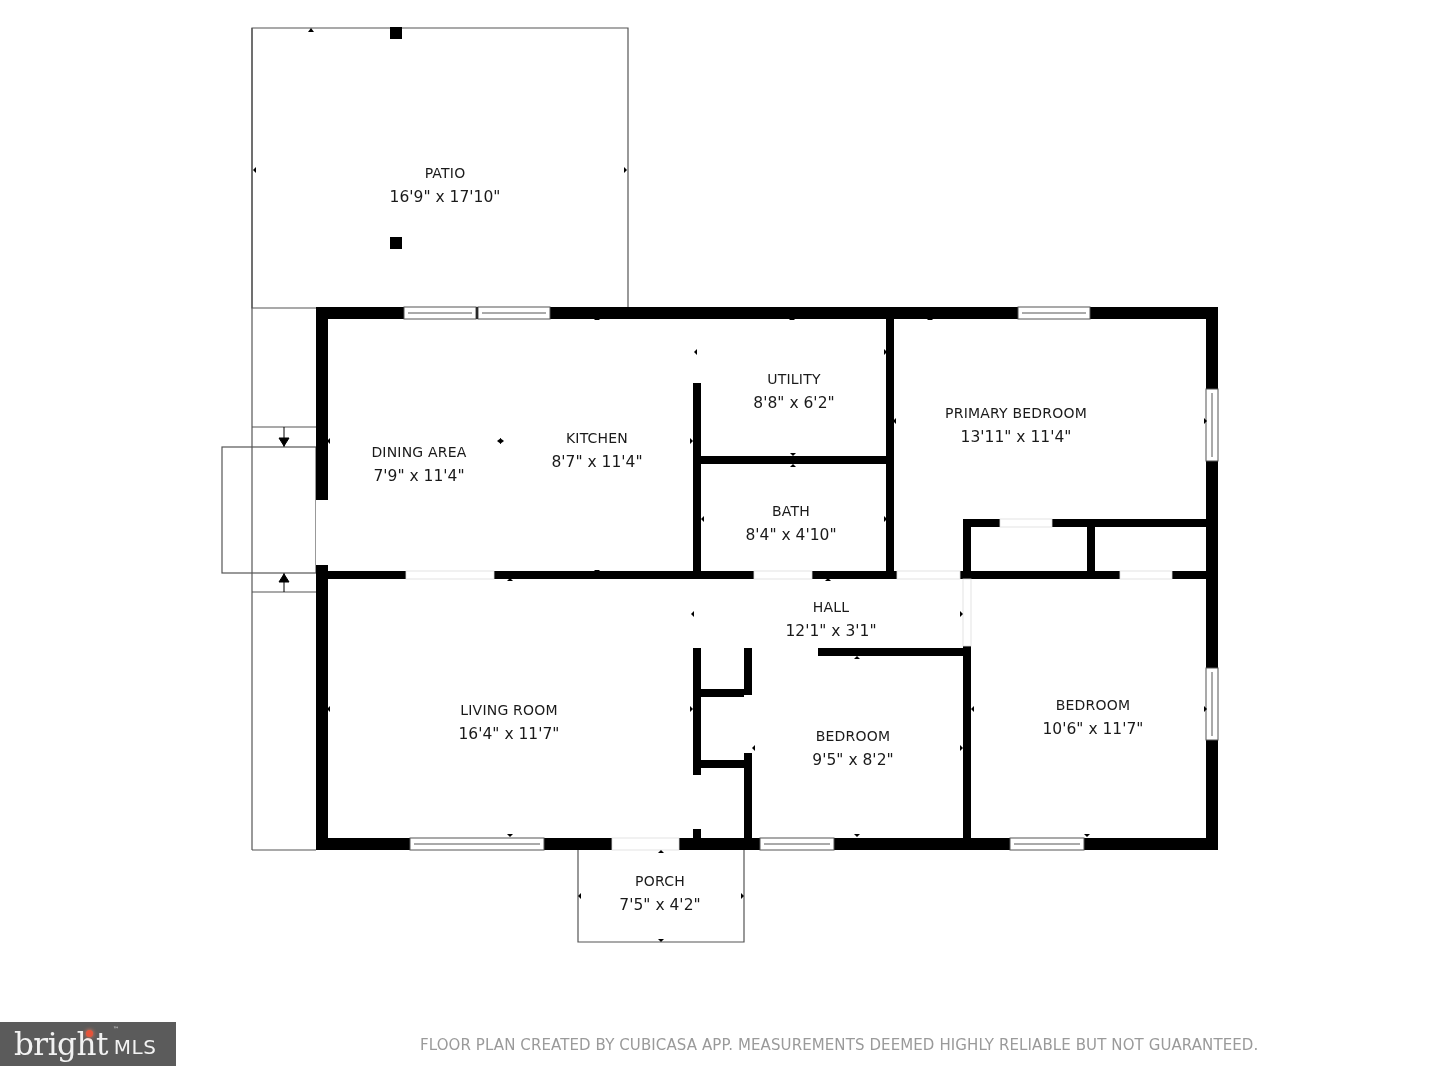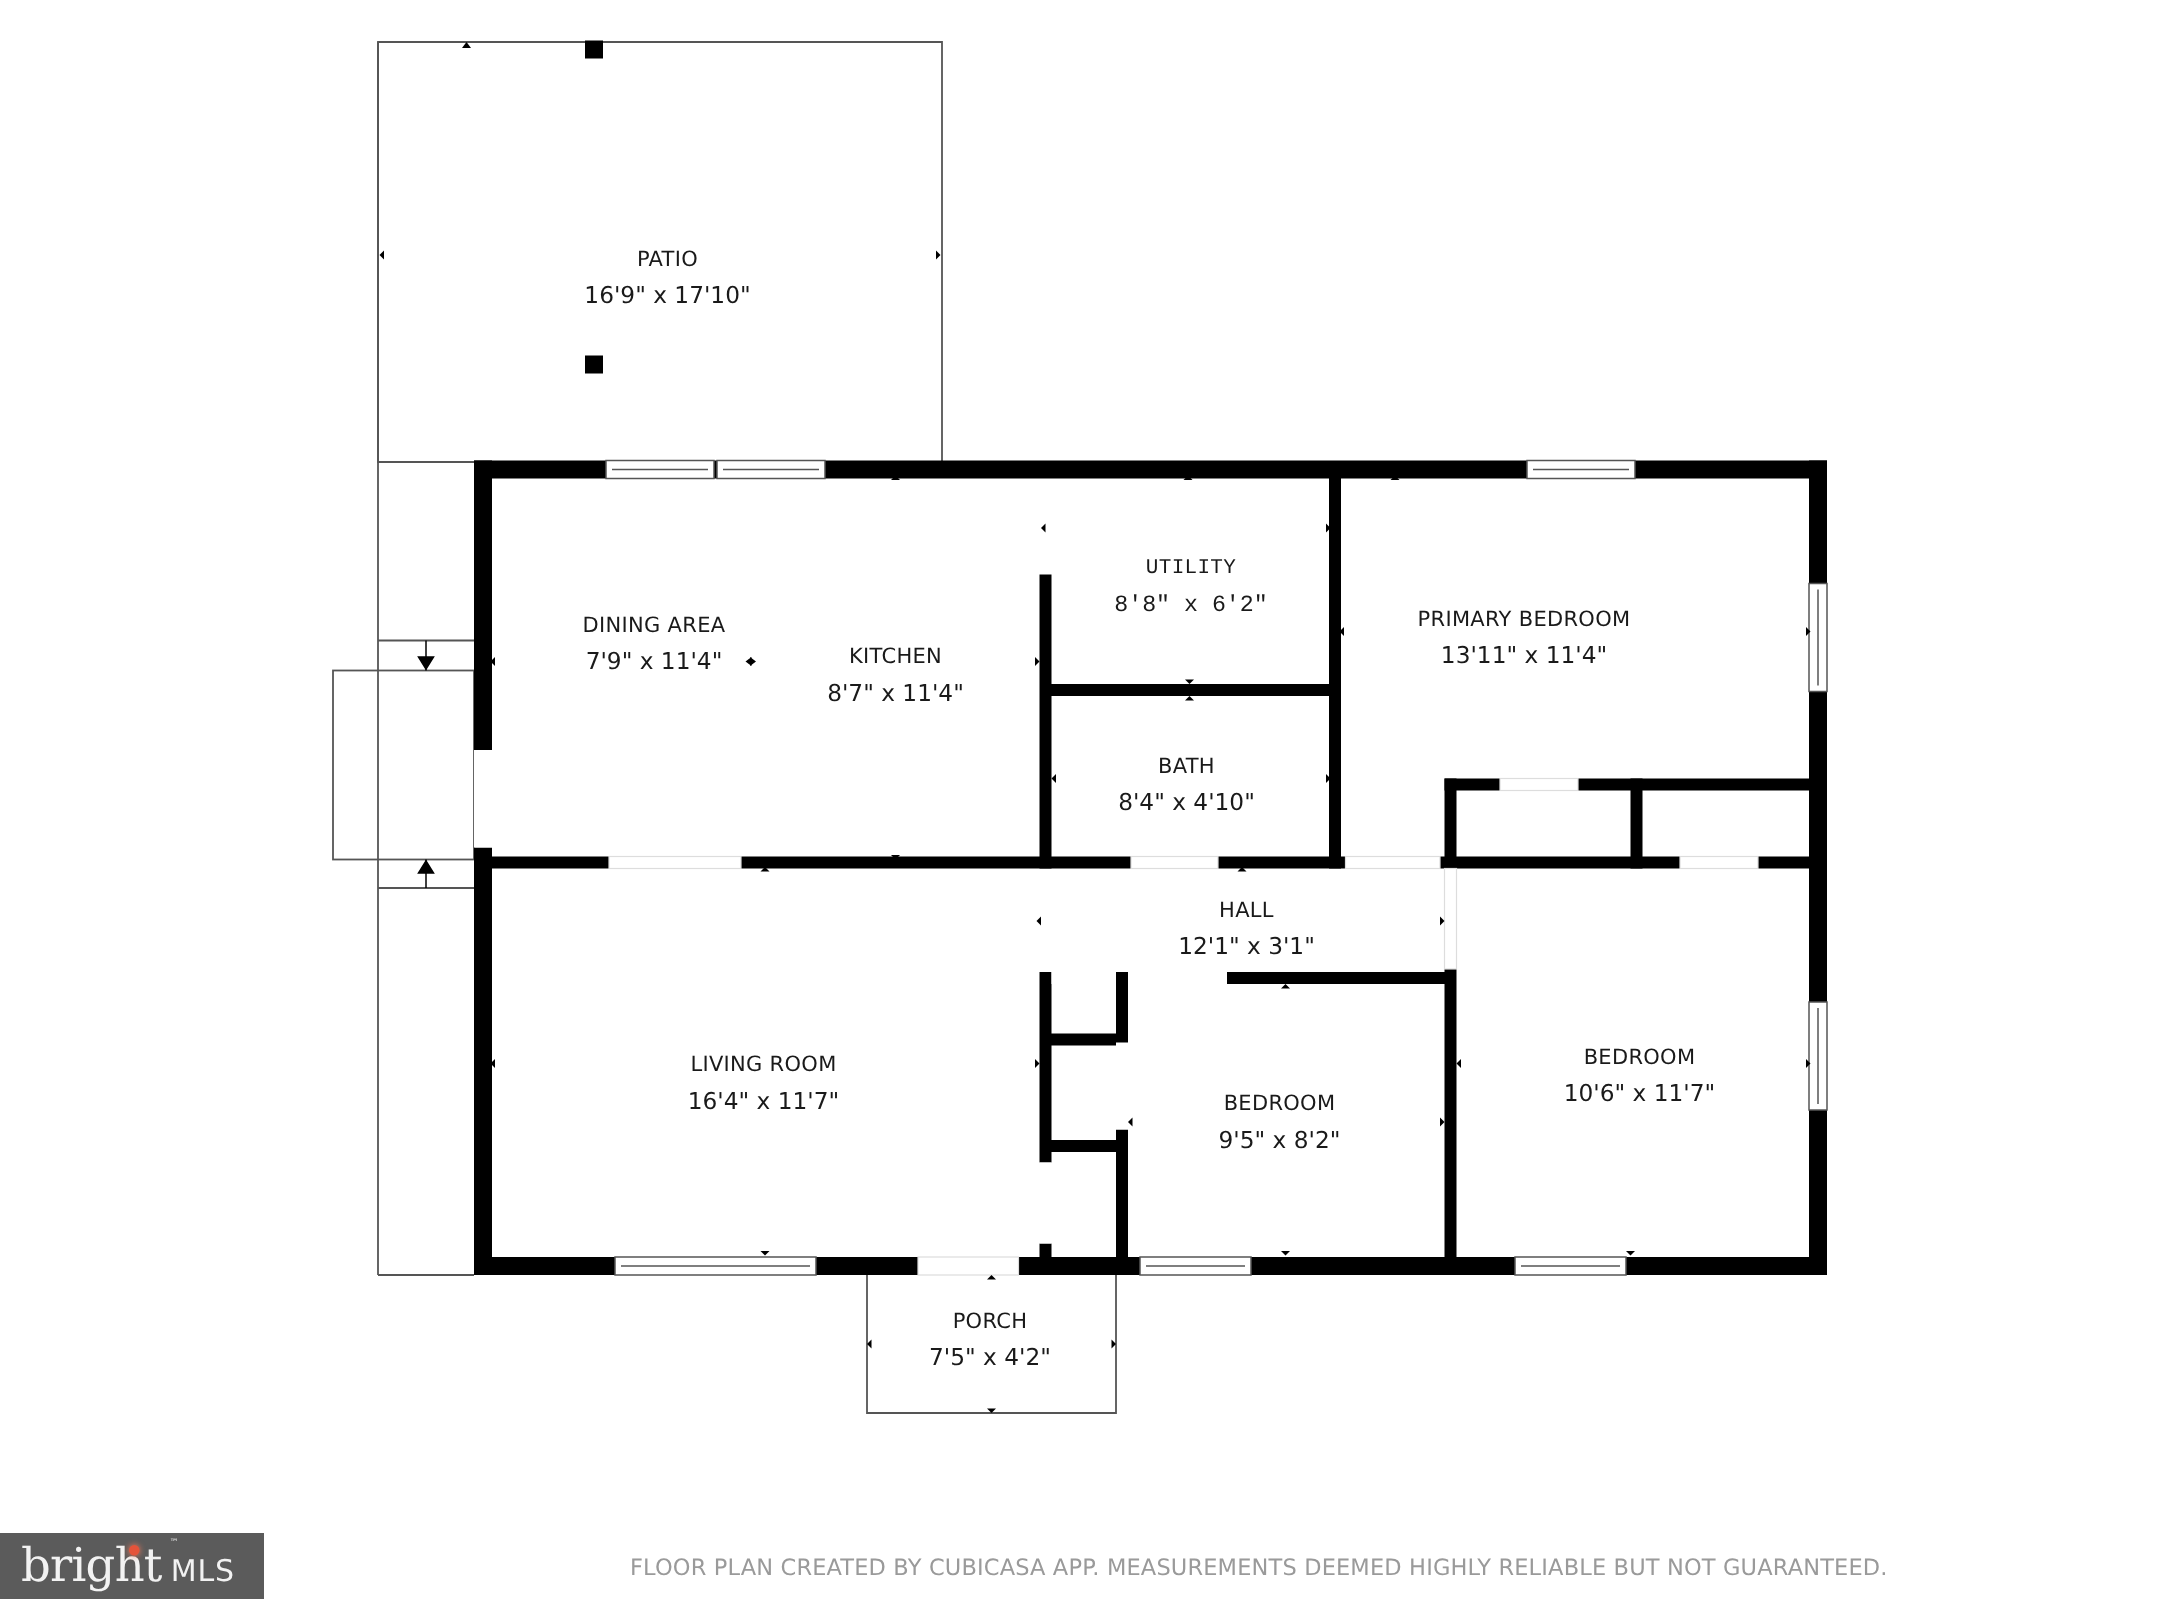--- a/index.html
+++ b/index.html
@@ -154,29 +154,29 @@
     <polygon points="658,939 664,939 661,942"></polygon>
     <polygon points="581,893 581,899 578,896"></polygon>
     <polygon points="741,893 741,899 744,896"></polygon>
   </g>
 </svg>
 
 <div class="room-label" style="left:445px; top:185px;">
   <span class="room-name">PATIO</span>
   <span class="room-dim">16'9" x 17'10"</span>
 </div>
-<div class="room-label" style="left:419px; top:429px;margin-left:17px;">
+<div class="room-label" style="left:419px; top:464px;">
   <span class="room-name">DINING AREA</span>
   <span class="room-dim">7'9" x 11'4"</span>
 </div>
 <div class="room-label" style="left:597px; top:450px;">
   <span class="room-name">KITCHEN</span>
   <span class="room-dim">8'7" x 11'4"</span>
 </div>
-<div class="room-label" style="left:794px; top:391px;font-family:Liberation Mono, monospace;">
+<div class="room-label" style="left:794px; top:391px;">
   <span class="room-name">UTILITY</span>
   <span class="room-dim">8'8" x 6'2"</span>
 </div>
 <div class="room-label" style="left:791px; top:523px;">
   <span class="room-name">BATH</span>
   <span class="room-dim">8'4" x 4'10"</span>
 </div>
 <div class="room-label" style="left:1016px; top:425px;">
   <span class="room-name">PRIMARY BEDROOM</span>
   <span class="room-dim">13'11" x 11'4"</span>

